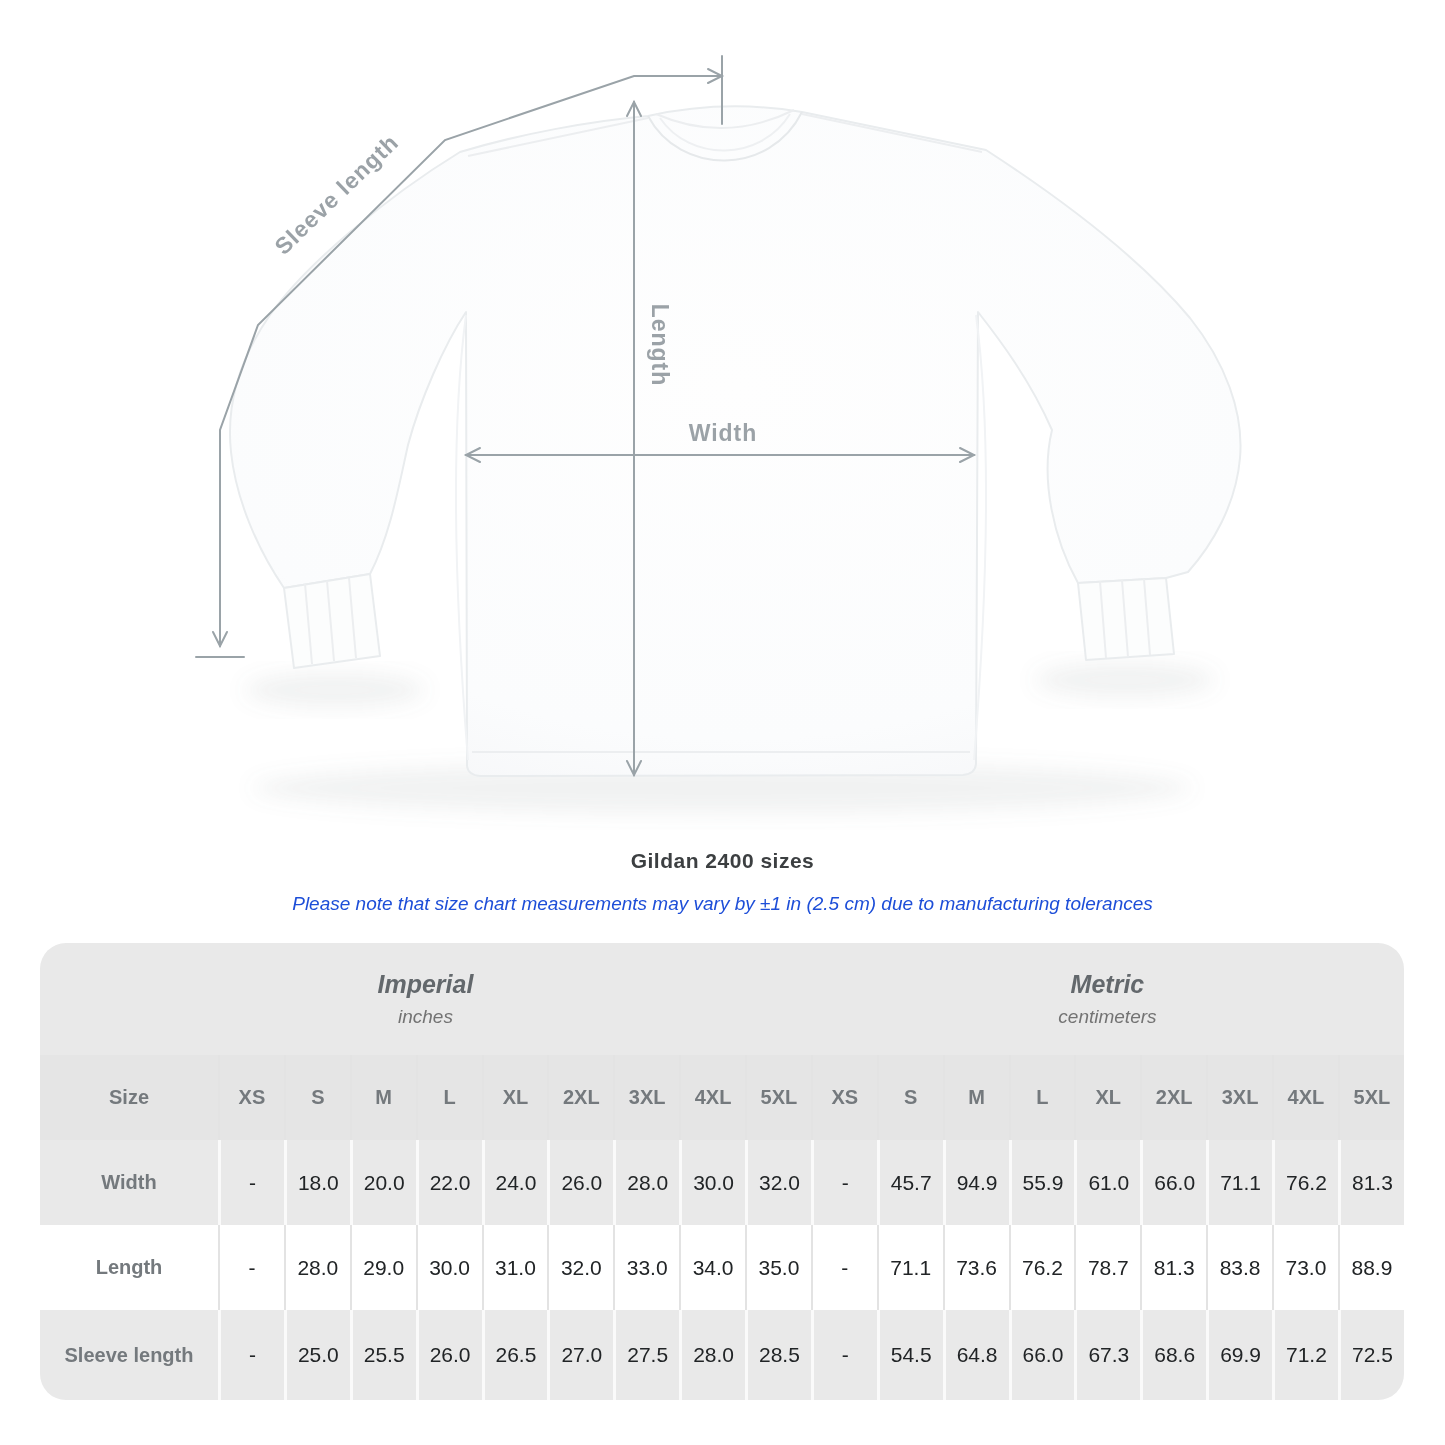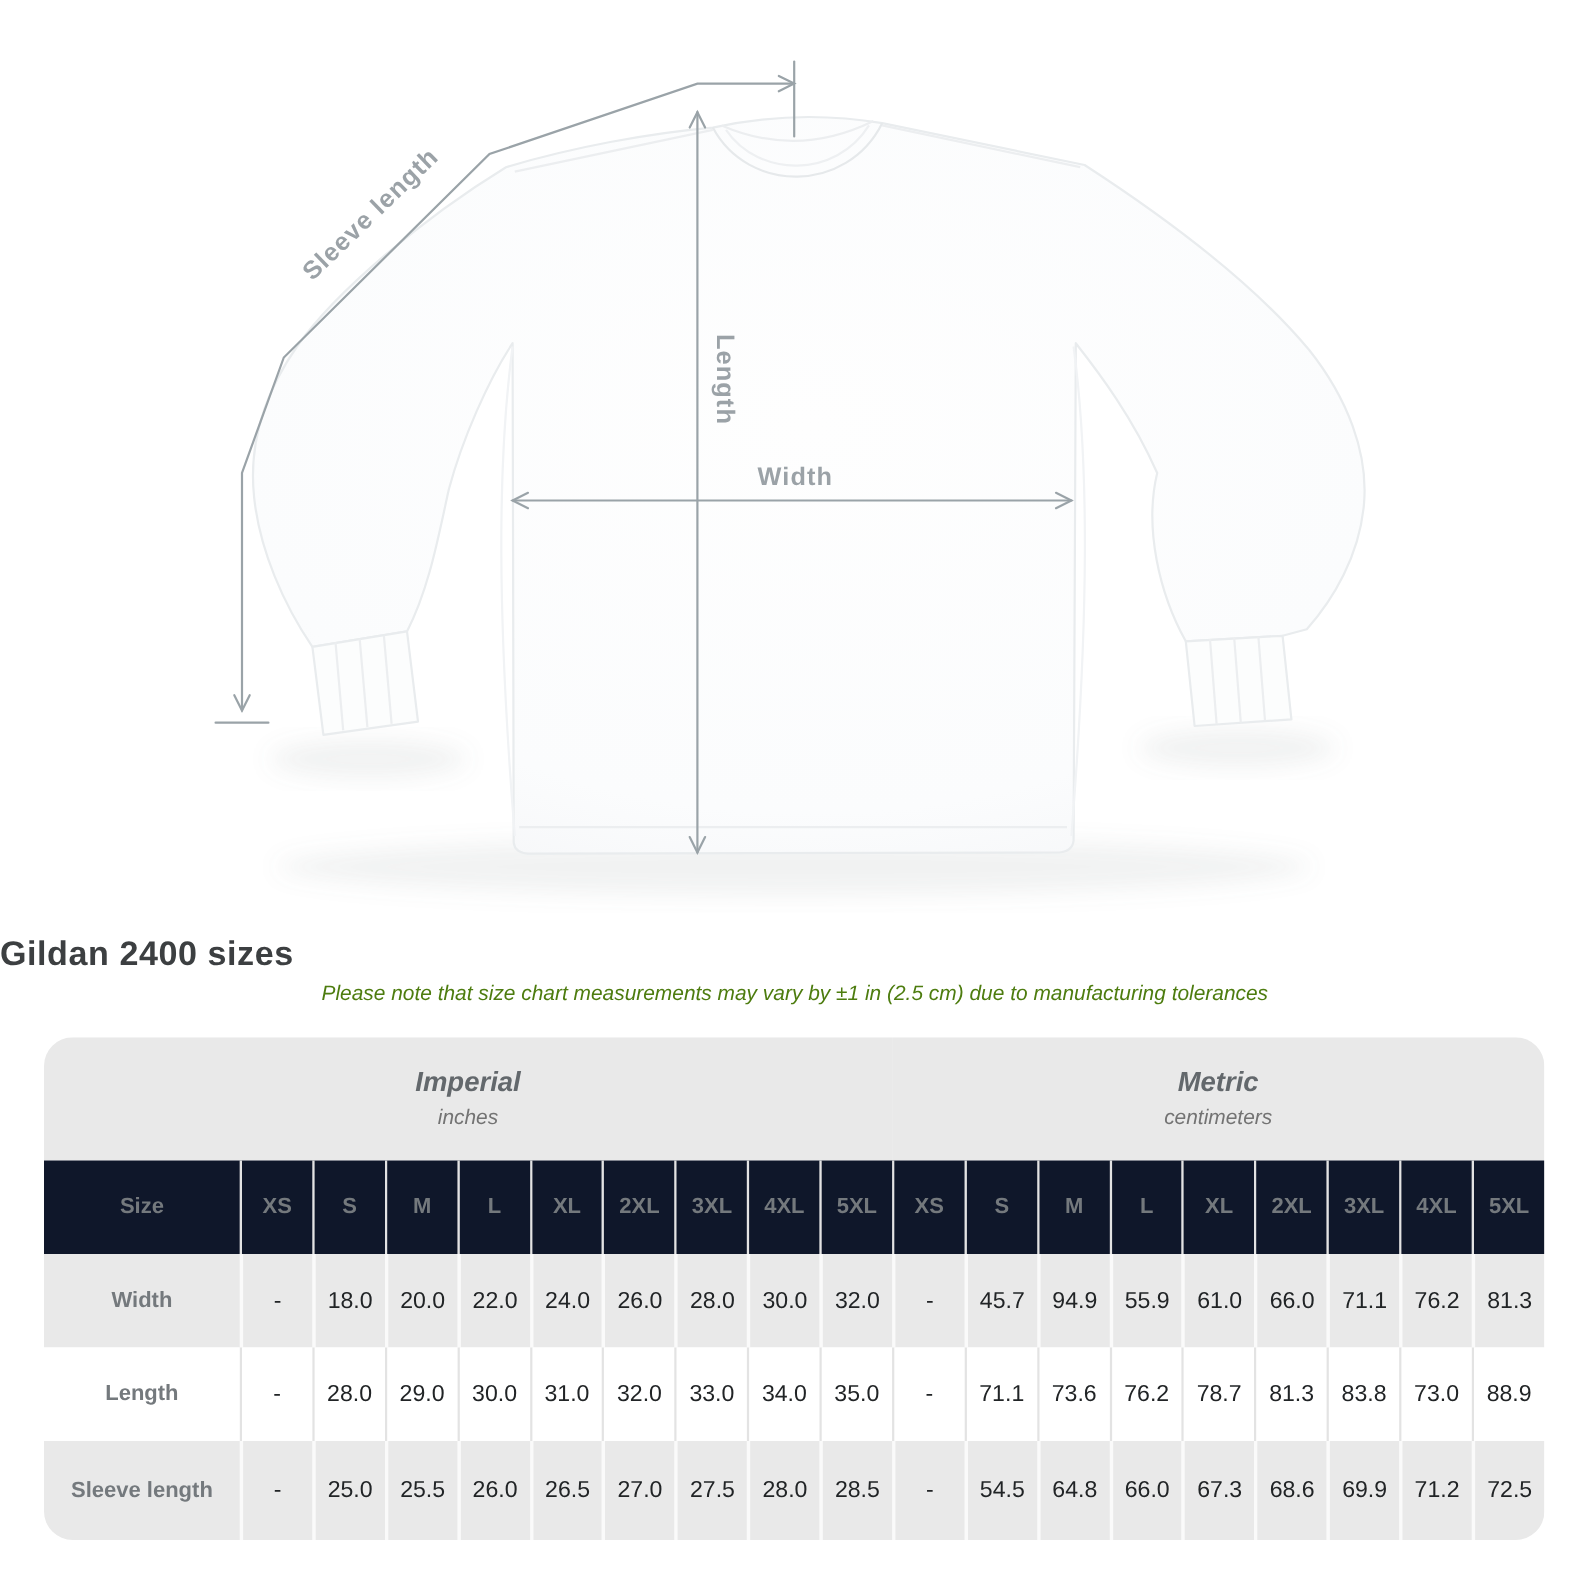--- a/index.html
+++ b/index.html
@@ -4,38 +4,38 @@
 <style>
   html,body { margin:0; padding:0; background:#ffffff; }
   body { font-family:"Liberation Sans","DejaVu Sans",sans-serif; }
   .stage { position:relative; width:1445px; height:1445px; background:#fff; overflow:hidden; }
 
   
   .diagram { position:absolute; top:0; left:0; width:1445px; height:830px; }
   .diagram svg { display:block; }
 
   
-  .page-title { position:absolute; top:849px; left:0; width:100%; 
-    font-size:31px; font-weight:bold; color:#3c3f41; letter-spacing:.5px; }
+  .page-title { position:absolute; top:849px; left:0; width:100%; text-align:center;
+    font-size:21px; font-weight:bold; color:#3c3f41; letter-spacing:.5px; }
   .page-subtitle { position:absolute; top:893px; left:0; width:100%; text-align:center;
-    font-size:19px; font-style:italic; color:#4d7c0f; }
+    font-size:19px; font-style:italic; color:#1d4ed8; }
 
   
   .table-wrap { position:absolute; top:943px; left:40px; width:1364px;
     border-radius:26px; overflow:hidden; background:#ffffff; }
   table.size-table { width:100%; border-collapse:separate; border-spacing:0; table-layout:fixed; }
   table.size-table td { text-align:center; vertical-align:middle; padding:0; }
 
   tr.group-row { height:112px; }
   tr.group-row td { background:#e9e9e9; }
   .group-label { font-size:25px; font-weight:bold; font-style:italic; color:#63686c; }
   .group-sub { font-size:19px; font-style:italic; color:#737373; margin-top:7px; }
 
   tr.size-row { height:85px; }
-  tr.size-row td { background:#0f172a; font-weight:bold; font-size:20px; color:#74797d; }
+  tr.size-row td { background:#e5e5e5; font-weight:bold; font-size:20px; color:#74797d; }
   tr.size-row td + td { border-left:2px solid #e3e3e3;margin-left:28px; }
 
   tr.alt-gray { height:85px; }
   tr.alt-gray td { background:#e9e9e9; }
   tr.alt-gray td + td { border-left:3px solid #fafafa; }
   tr.alt-white { height:85px; }
   tr.alt-white td { background:#ffffff; }
   tr.alt-white td + td { border-left:2px solid #e3e3e3; }
   tr.last-row { height:90px; }
 

